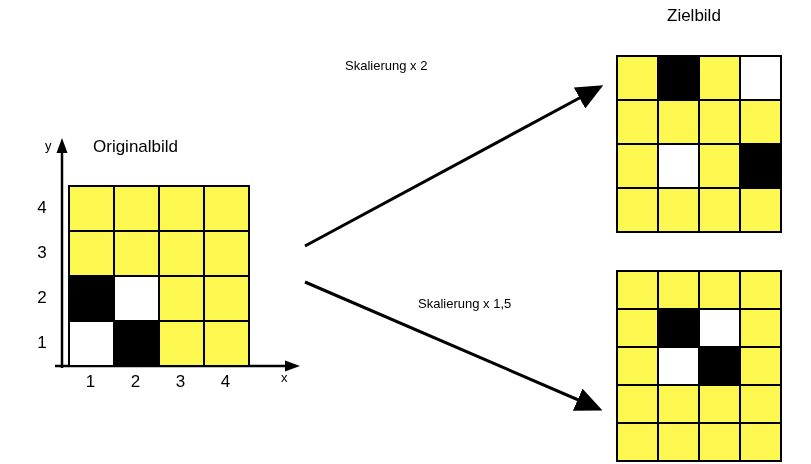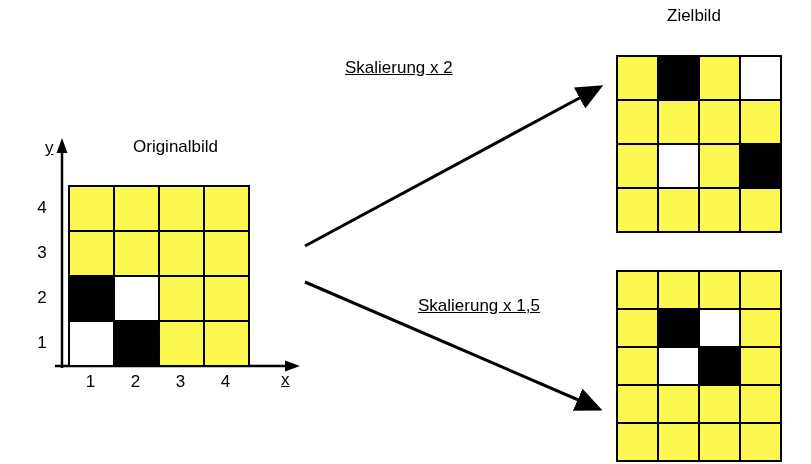--- a/index.html
+++ b/index.html
@@ -8,23 +8,22 @@
     position: relative;
     width: 811px;
     height: 464px;
     background: #FFFFFF;
     font-family: "Liberation Sans", sans-serif;
     color: #000000;
     overflow: hidden;
   }
   .abs { position: absolute; }
   .label {
-    font-size: 17px;
+    font-size: 13px;
     white-space: nowrap;
-    text-decoration: underline;
   }
   .title { font-size: 17px; }
 
   
   .pixel-grid {
     display: grid;
     border: 1px solid #000;
     background: #000;
   }
   .pixel-grid .cell {
@@ -49,21 +48,21 @@
   }
   .y-ticks span {
     height: 45px; display: flex; align-items: center; justify-content: center;
     font-size: 17px;
   }
   svg { display: block; }
 </style>
 </head>
 <body>
 
-<div class="abs title" style="left:93px; top:137px;margin-left:40px;">Originalbild</div>
+<div class="abs title" style="left:93px; top:137px;">Originalbild</div>
 
 <div class="abs label" style="left:45px; top:138px;">y</div>
 
 <div class="abs label" style="left:281px; top:370px;">x</div>
 
 <svg class="abs" style="left:40px; top:130px;" width="270" height="260" aria-hidden="true">
   <g>
     <line x1="22" y1="20" x2="22" y2="238" stroke="#000" stroke-width="2.5"></line>
     <polygon points="22,8 16.5,23 27.5,23" fill="#000"></polygon>
   </g>

